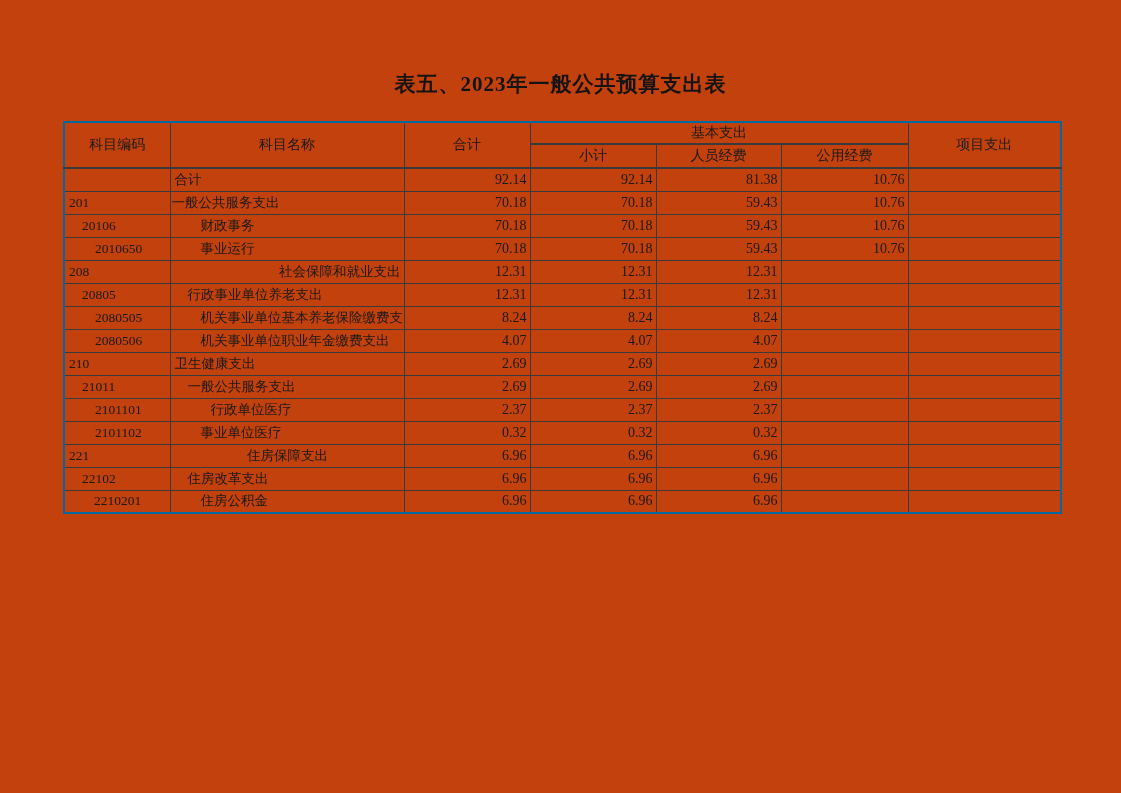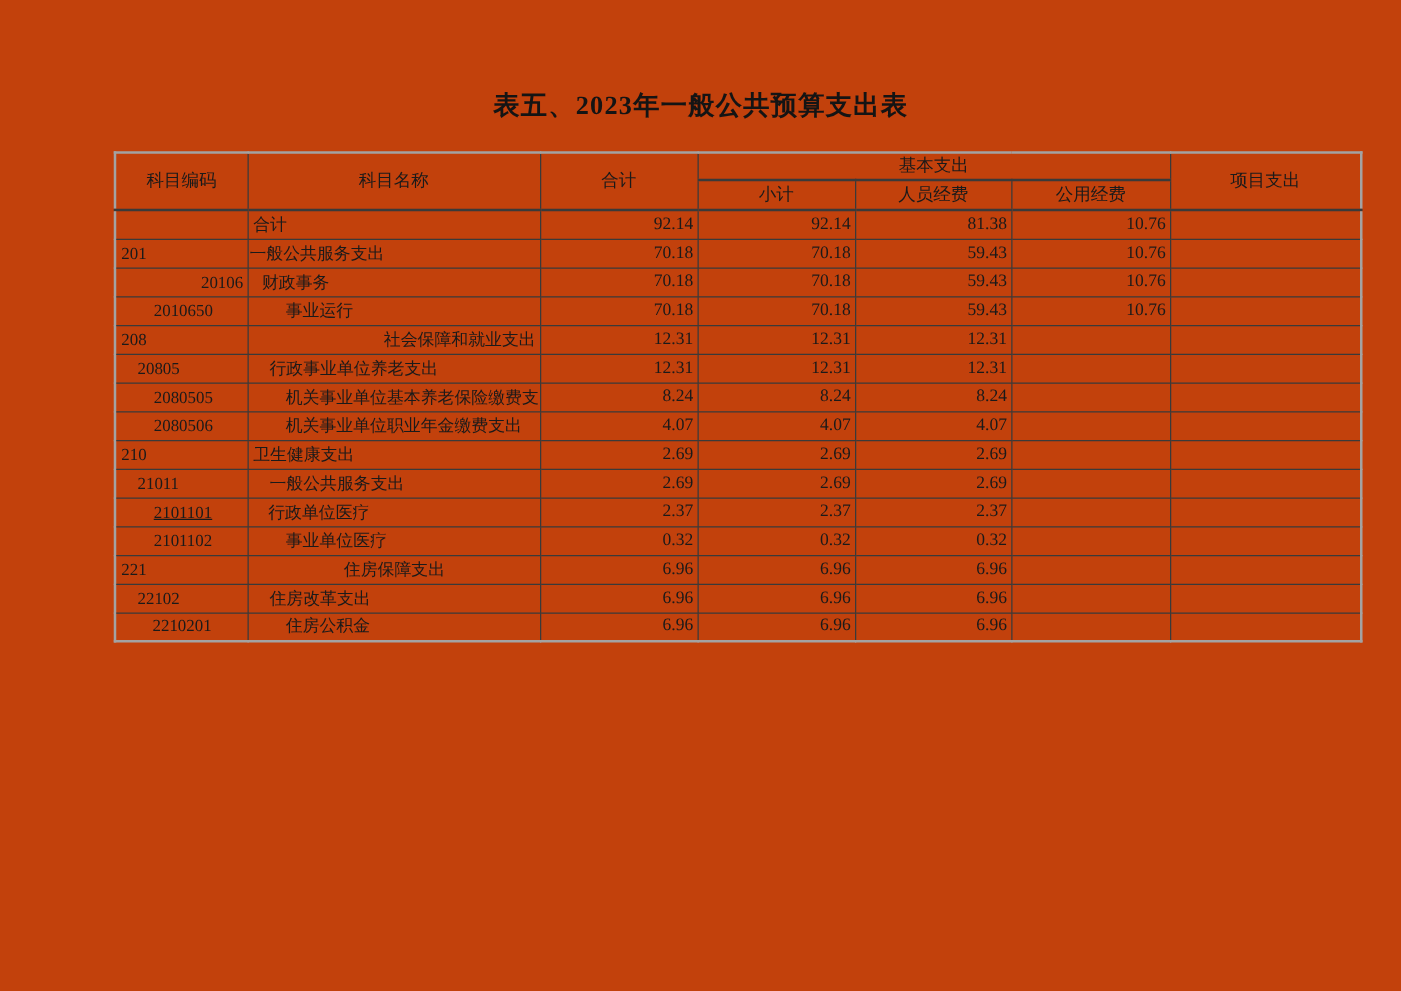--- a/index.html
+++ b/index.html
@@ -48,21 +48,21 @@
     font-size: 13.5px;
     color: #1a1a1a;
   }
   table.budget th, table.budget td {
     border: 1px solid #3a3a3a;
     padding: 0 3px;
     overflow: hidden;
     white-space: nowrap;
     font-weight: normal;
   }
-  table.budget { border: 2px solid #a3a3a3; margin-left: 28px; }
+  table.budget { border: 2px solid #0369a1; }
   table.budget thead th {
     text-align: center;
     vertical-align: middle;
     font-size: 14px;
     border-bottom-width: 2px;
   }
   tr.hdr-top { height: 22px; }
   tr.hdr-bottom { height: 24px; }
   tbody tr { height: 23px; }
   td.cell-code { text-align: left; }
@@ -114,22 +114,22 @@
         <tr>
           <td class="cell-code" style="padding-left: 4px;">201</td>
           <td class="cell-name" style="padding-left: 1px;">一般公共服务支出</td>
           <td class="cell-num">70.18</td>
           <td class="cell-num">70.18</td>
           <td class="cell-num">59.43</td>
           <td class="cell-num">10.76</td>
           <td class="cell-num"></td>
         </tr>
         <tr>
-          <td class="cell-code" style="padding-left: 17px; text-align: right;">20106</td>
-          <td class="cell-name" style="padding-left: 11px;">财政事务</td>
+          <td class="cell-code" style="padding-left: 17px;">20106</td>
+          <td class="cell-name" style="padding-left: 30px;">财政事务</td>
           <td class="cell-num">70.18</td>
           <td class="cell-num">70.18</td>
           <td class="cell-num">59.43</td>
           <td class="cell-num">10.76</td>
           <td class="cell-num"></td>
         </tr>
         <tr>
           <td class="cell-code" style="padding-left: 30px;">2010650</td>
           <td class="cell-name" style="padding-left: 30px;">事业运行</td>
           <td class="cell-num">70.18</td>
@@ -186,22 +186,22 @@
         <tr>
           <td class="cell-code" style="padding-left: 17px;">21011</td>
           <td class="cell-name" style="padding-left: 17px;">一般公共服务支出</td>
           <td class="cell-num">2.69</td>
           <td class="cell-num">2.69</td>
           <td class="cell-num">2.69</td>
           <td class="cell-num"></td>
           <td class="cell-num"></td>
         </tr>
         <tr>
-          <td class="cell-code" style="padding-left: 30px; text-decoration: underline;">2101101</td>
-          <td class="cell-name" style="padding-left: 16px;">行政单位医疗</td>
+          <td class="cell-code" style="padding-left: 30px;">2101101</td>
+          <td class="cell-name" style="padding-left: 40px;">行政单位医疗</td>
           <td class="cell-num">2.37</td>
           <td class="cell-num">2.37</td>
           <td class="cell-num">2.37</td>
           <td class="cell-num"></td>
           <td class="cell-num"></td>
         </tr>
         <tr>
           <td class="cell-code" style="padding-left: 30px;">2101102</td>
           <td class="cell-name" style="padding-left: 30px;">事业单位医疗</td>
           <td class="cell-num">0.32</td>

